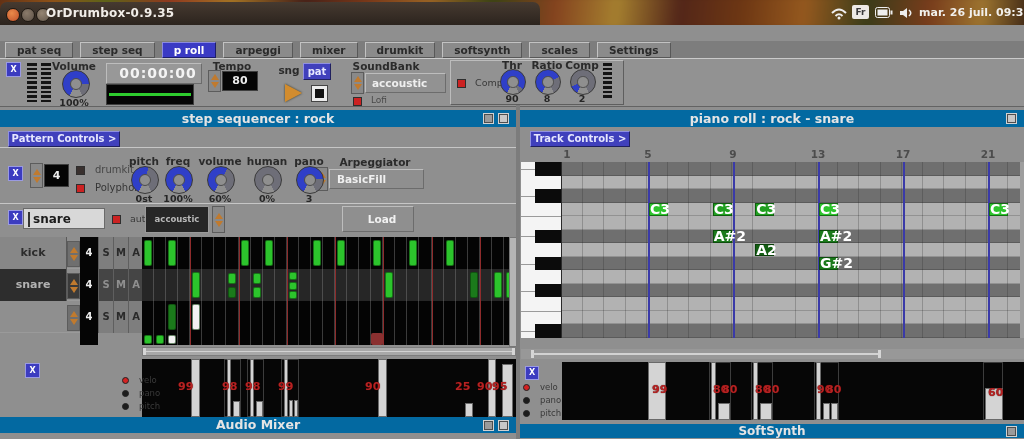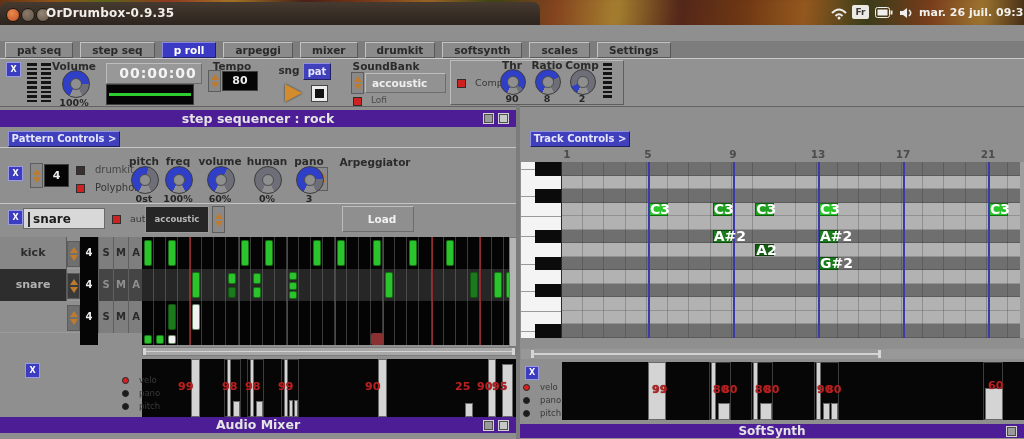--- a/index.html
+++ b/index.html
@@ -34,21 +34,21 @@
   .knob{position:absolute;border-radius:50%;border:1px solid #3a3a3a;}
   .knob-hole{position:absolute;inset:26%;border-radius:50%;background:#8f8f8f;border:1px solid #4c4c4c;}
   .blackbox{position:absolute;background:#050505;border:1px solid #3e3e3e;color:#ececec;text-align:center;}
   .fieldbox{position:absolute;border:1px solid #bdbdbd;border-bottom-color:#6c6c6c;border-right-color:#6c6c6c;color:#efefef;font-size:10.5px;padding-left:8px;}
   .bluebtn{position:absolute;background:#4040bc;border:1px solid;border-color:#9090e0 #20205e #20205e #9090e0;color:#e6e7ff;font-size:10px;text-align:center;}
   .chk{position:absolute;width:7px;height:7px;border:1px solid #2e2e2e;}
   .chk.on{background:#cc2222;}  .chk.off{background:#39302e;}
   .spinner{position:absolute;width:11px;background:#898989;border:1px solid #5c5c5c;display:flex;flex-direction:column;align-items:center;justify-content:center;gap:2px;}
   .tri-up{width:0;height:0;border-left:4px solid transparent;border-right:4px solid transparent;border-bottom:6px solid #c07a2e;}
   .tri-dn{width:0;height:0;border-left:4px solid transparent;border-right:4px solid transparent;border-top:6px solid #c07a2e;}
-  .titlebar{position:absolute;background:#4c1d95;color:#e4e4e4;font-size:12.5px;text-align:center;}
+  .titlebar{position:absolute;background:#0369a1;color:#e4e4e4;font-size:12.5px;text-align:center;}
   .fico{position:absolute;top:3px;width:9px;height:9px;background:#9a9a9a;border:1px solid #d2d2d2;box-shadow:inset 0 0 0 1px #4e4e4e;}
   .sma{position:absolute;box-sizing:border-box;border-left:1px solid #5f5f5f;text-align:center;font-size:10px;}
   .note{position:absolute;border-radius:2px;}
   .redline{position:absolute;width:1px;background:#8f2b2b;top:0;}
   .vel-label{position:absolute;color:#b62222;font-size:11px;text-shadow:0 0 1px #400;}
   .radio{position:absolute;width:5px;height:5px;border-radius:50%;border:1px solid #222;}
   .radio-lbl{position:absolute;color:#3a3a3a;font-size:8.5px;font-weight:normal;padding-left:9px;}
   .hscroll-cap{position:absolute;width:3px;background:#d6d6d6;}
   .prnote{position:absolute;border:1px solid rgba(0,40,0,0.55);color:#fff;font-size:14px;text-align:center;box-sizing:border-box;}
 </style>
@@ -157,20 +157,21 @@
   <div class="chk off" style="left:76px;top:166px;"></div>
   <div class="radio-lbl" style="left:86px;top:164px;font-size:10px;color:#474747;">drumkit</div>
   <div class="chk on" style="left:76px;top:184px;"></div>
   <div class="radio-lbl" style="left:86px;top:182px;font-size:10px;color:#363636;">Polyphonic</div>
   <div id="prefs-knobs"></div>
   <div class="lbl" style="left:333px;top:156px;width:84px;">Arpeggiator</div>
   <div class="spinner" style="left:315px;top:167px;height:22px;">
       <div class="tri-up"></div>
       <div class="tri-dn"></div>
     </div>
+  <div class="fieldbox" style="left:329px;top:169px;width:86px;height:18px;line-height:18px;padding-left:7px;">BasicFill</div>
 
   <div class="abs" style="left:0;top:203px;width:516px;height:1px;background:#c6c6c6;"></div>
   <div class="xbtn" style="left:8px;top:210px;">X</div>
   <div class="abs" style="left:23px;top:208px;width:82px;height:21px;background:#d8d8d8;border:1px solid #6a6a6a;color:#1b1b1b;font-size:12px;line-height:21px;padding-left:9px;box-sizing:border-box;">
     <div class="abs" style="left:4px;top:3px;width:2px;height:15px;background:#333;"></div>
     <span>snare</span>
   </div>
   <div class="chk on" style="left:112px;top:215px;"></div>
   <div class="radio-lbl" style="left:121px;top:213px;font-size:9.5px;">auto</div>
   <div class="abs" style="left:145px;top:206px;width:62px;height:25px;background:#262626;border:1px solid #9a9a9a;color:#b8b8b8;font-size:8.5px;text-align:center;line-height:25px;">accoustic</div>
@@ -318,20 +319,24 @@
     </div>
 
   <div class="titlebar" style="left:0;top:417px;width:516px;height:16px;line-height:16px;">
     <span>Audio Mixer</span>
     <div class="fico" style="right:22px;"></div>
     <div class="fico" style="right:7px;background:#c8c8c8;"></div>
   </div>
 
   <div class="abs" style="left:516px;top:105px;width:4px;height:334px;background:#7c7c7c;"></div>
 
+  <div class="titlebar" style="left:520px;top:110px;width:504px;height:17px;line-height:17px;">
+    <span>piano roll : rock - snare</span>
+    <div class="fico" style="right:7px;background:#c8c8c8;"></div>
+  </div>
   <div class="bluebtn" style="left:530px;top:131px;width:98px;height:14px;line-height:14px;">Track Controls &gt;</div>
   <div id="pr-ruler"></div>
   <div id="pr-keys" class="abs" style="left:521px;top:162px;width:41px;height:176px;background:#f4f4f4;border-right:1px solid #2a2a2a;box-sizing:border-box;">
       <div style="position: absolute; left: 14px; top: 0px; width: 26px; height: 13.54px; background: rgb(11, 11, 11);"></div>
       <div style="position: absolute; left: 0px; top: 6.77px; width: 14px; height: 1px; background: rgb(154, 154, 154);"></div>
       <div style="position: absolute; left: 14px; top: 27.08px; width: 26px; height: 13.54px; background: rgb(11, 11, 11);"></div>
       <div style="position: absolute; left: 0px; top: 33.85px; width: 14px; height: 1px; background: rgb(154, 154, 154);"></div>
       <div style="position: absolute; left: 14px; top: 67.69px; width: 26px; height: 13.54px; background: rgb(11, 11, 11);"></div>
       <div style="position: absolute; left: 0px; top: 74.46px; width: 14px; height: 1px; background: rgb(154, 154, 154);"></div>
       <div style="position: absolute; left: 14px; top: 94.77px; width: 26px; height: 13.54px; background: rgb(11, 11, 11);"></div>
@@ -396,21 +401,21 @@
       <div style="position: absolute; left: 261px; bottom: 0px; width: 7px; height: 30%; background: rgb(212, 212, 212); border: 1px solid rgb(106, 106, 106); box-sizing: border-box;"></div>
       <div style="position: absolute; left: 269px; bottom: 0px; width: 7px; height: 30%; background: rgb(212, 212, 212); border: 1px solid rgb(106, 106, 106); box-sizing: border-box;"></div>
       <div style="position: absolute; left: 423px; bottom: 0px; width: 18px; height: 55%; background: rgb(212, 212, 212); border: 1px solid rgb(106, 106, 106); box-sizing: border-box;"></div>
       <div class="vel-label" style="left: 90px; top: 21px;">99</div>
       <div class="vel-label" style="left: 151px; top: 21px;">80</div>
       <div class="vel-label" style="left: 160px; top: 21px;">80</div>
       <div class="vel-label" style="left: 193px; top: 21px;">80</div>
       <div class="vel-label" style="left: 202px; top: 21px;">80</div>
       <div class="vel-label" style="left: 255px; top: 21px;">90</div>
       <div class="vel-label" style="left: 264px; top: 21px;">80</div>
-      <div class="vel-label" style="left: 426px; top: 17px;">60</div>
+      <div class="vel-label" style="left: 426px; top: 24px;">60</div>
     </div>
 
   <div class="titlebar" style="left:520px;top:424px;width:504px;height:14px;line-height:14px;font-size:12px;">
     <span>SoftSynth</span>
     <div class="fico" style="right:7px;top:2px;"></div>
   </div>
 <div class="knob" style="left: 62px; top: 70px; width: 26px; height: 26px; background: conic-gradient(from 210deg, rgb(47, 63, 200) 0deg, rgb(47, 63, 200) 240deg, rgb(110, 110, 120) 240deg, rgb(110, 110, 120) 300deg, rgb(143, 143, 143) 300deg, rgb(143, 143, 143) 360deg);">
       <div class="knob-hole"></div>
     </div>
     <div class="lbl" style="left: 488px; top: 59px; width: 48px;">Thr</div>

